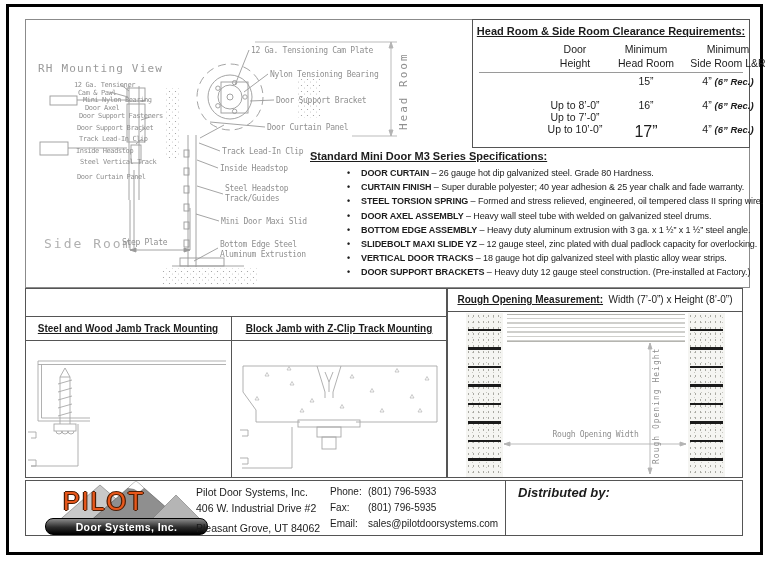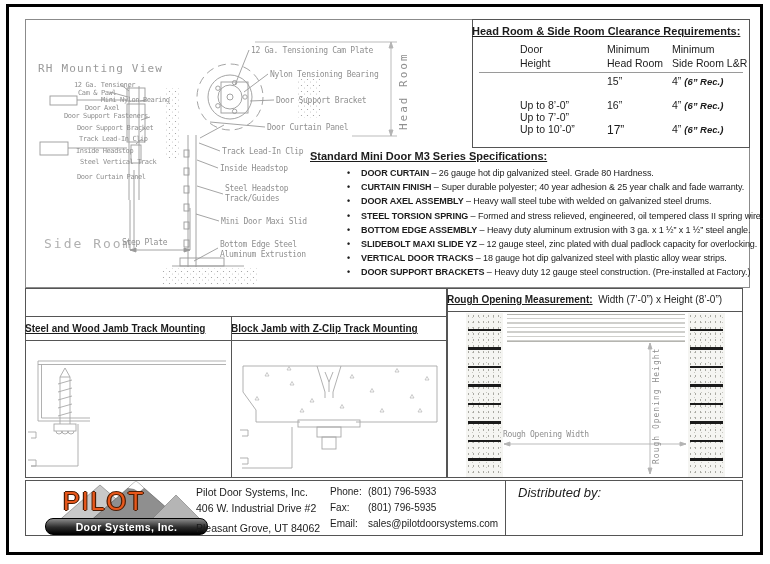--- a/index.html
+++ b/index.html
@@ -8,21 +8,21 @@
   .abs{position:absolute;}
   .bx{position:absolute;border:1px solid #707070;box-sizing:border-box;background:transparent;}
   .doc{position:absolute;font-family:"Liberation Sans",sans-serif;color:#1c1c1c;white-space:nowrap;}
   .cad{position:absolute;font-family:"DejaVu Sans Mono",monospace;color:#8f8f8f;white-space:nowrap;}
   .cadw{position:absolute;font-family:"DejaVu Sans Mono",monospace;color:#8f8f8f;white-space:normal;line-height:1.25;}
   .s7{font-size:7px;letter-spacing:-0.4px;}
   .s8{font-size:8px;letter-spacing:-0.3px;}
   .b{font-weight:bold;}
   .i{font-style:italic;}
   .u{text-decoration:underline;}
-  .ctr{text-align:left;}
+  .ctr{text-align:center;}
   .vtext{position:absolute;writing-mode:vertical-rl;transform:rotate(180deg);
          font-family:"DejaVu Sans Mono",monospace;color:#8f8f8f;text-align:center;}
   .bullet-item{position:relative;padding-left:16px;font-size:9px;letter-spacing:-0.1px;
                line-height:14.2px;white-space:nowrap;color:#1c1c1c;}
   .bullet-item:before{content:"•";position:absolute;left:2px;font-weight:bold;}
   .pillar{position:absolute;background-color:#f5f5f2;
     background-image:radial-gradient(#a9a9a2 0.7px,transparent 0.9px),radial-gradient(#c6c6bf 0.6px,transparent 0.8px);
     background-size:5px 6px,7px 5px;background-position:0 0,3px 2px;}
   .bars{position:absolute;left:2px;right:2px;top:0;bottom:0;
     background:repeating-linear-gradient(180deg,transparent 0 16px,#1a1a1a 16px 18.5px);}
@@ -123,23 +123,23 @@
       <line x1="352" y1="136" x2="397" y2="136"></line>
       <line x1="391" y1="42" x2="391" y2="136"></line>
       <polygon points="391,42 389,48 393,48" fill="#b3b3b3"></polygon>
       <polygon points="391,136 389,130 393,130" fill="#b3b3b3"></polygon>
     </g>
   </svg>
 
   <span class="cad" style="left:38px;top:62px;font-size:11px;letter-spacing:1.2px;color:#9a9a9a;">RH Mounting View</span>
   <span class="cad s7" style="left:74px;top:81px;">12 Ga. Tensioner</span>
   <span class="cad s7" style="left:78px;top:88.5px;">Cam &amp; Pawl</span>
-  <span class="cad s7" style="left:83px;top:95.5px;margin-left:18px;">Mini Nylon Bearing</span>
+  <span class="cad s7" style="left:83px;top:95.5px;">Mini Nylon Bearing</span>
   <span class="cad s7" style="left:85px;top:103.5px;">Door Axel</span>
-  <span class="cad s7" style="left:64px;top:111.5px;">Door Support Fasteners</span>
+  <span class="cad s7" style="left:79px;top:111.5px;">Door Support Fasteners</span>
   <span class="cad s7" style="left:77px;top:123.5px;">Door Support Bracket</span>
   <span class="cad s7" style="left:79px;top:135px;">Track Lead-In Clip</span>
   <span class="cad s7" style="left:76px;top:146.5px;">Inside Headstop</span>
   <span class="cad s7" style="left:80px;top:157.5px;">Steel Vertical Track</span>
   <span class="cad s7" style="left:77px;top:172.5px;">Door Curtain Panel</span>
   <span class="cad" style="left:44px;top:236px;font-size:13px;letter-spacing:2px;color:#b0b0b0;">Side Room</span>
   <span class="cad s8" style="left:122px;top:238px;">Step Plate</span>
 
   <span class="cad s8" style="left:251px;top:46px;">12 Ga. Tensioning Cam Plate</span>
   <span class="cad s8" style="left:270px;top:70px;">Nylon Tensioning Bearing</span>
@@ -173,31 +173,31 @@
   <div class="doc ctr" style="left:607px;top:75px;width:78px;font-size:10.5px;">15”</div>
   <div class="doc ctr" style="left:672px;top:75px;width:112px;font-size:10.5px;">
     <span>4”</span> <span class="b i" style="font-size:9.5px;">(6” Rec.)</span>
   </div>
   <div class="doc ctr" style="left:520px;top:99px;width:110px;font-size:10.5px;">Up to 8’-0”</div>
   <div class="doc ctr" style="left:607px;top:99px;width:78px;font-size:10.5px;">16”</div>
   <div class="doc ctr" style="left:672px;top:99px;width:112px;font-size:10.5px;">
     <span>4”</span> <span class="b i" style="font-size:9.5px;">(6” Rec.)</span>
   </div>
   <div class="doc ctr" style="left:520px;top:123px;width:110px;font-size:10.5px;">Up to 10’-0”</div>
-  <div class="doc ctr" style="left:607px;top:123px;width:78px;font-size:12px;">17”</div>
+  <div class="doc ctr" style="left:607px;top:123px;width:78px;font-size:16px;">17”</div>
   <div class="doc ctr" style="left:672px;top:123px;width:112px;font-size:10.5px;">
     <span>4”</span> <span class="b i" style="font-size:9.5px;">(6” Rec.)</span>
   </div>
 
   <div class="doc b u" style="left:310px;top:150px;font-size:11px;">Standard Mini Door M3 Series Specifications:</div>
   <div class="abs" style="left:345px;top:166px;width:405px;">
     <div class="bullet-item"><span class="b">DOOR CURTAIN</span> <span>– 26 gauge hot dip galvanized steel. Grade 80 Hardness.</span></div>
     <div class="bullet-item"><span class="b">CURTAIN FINISH</span> <span>– Super durable polyester; 40 year adhesion &amp; 25 year chalk and fade warranty.</span></div>
+    <div class="bullet-item"><span class="b">STEEL TORSION SPRING</span> <span>– Formed and stress relieved, engineered, oil tempered class II spring wire.</span></div>
     <div class="bullet-item"><span class="b">DOOR AXEL ASSEMBLY</span> <span>– Heavy wall steel tube with welded on galvanized steel drums.</span></div>
-    <div class="bullet-item"><span class="b">STEEL TORSION SPRING</span> <span>– Formed and stress relieved, engineered, oil tempered class II spring wire.</span></div>
     <div class="bullet-item"><span class="b">BOTTOM EDGE ASSEMBLY</span> <span>– Heavy duty aluminum extrusion with 3 ga. x 1 ½” x 1 ½” steel angle.</span></div>
     <div class="bullet-item"><span class="b">SLIDEBOLT MAXI SLIDE YZ</span> <span>– 12 gauge steel, zinc plated with dual padlock capacity for overlocking.</span></div>
     <div class="bullet-item"><span class="b">VERTICAL DOOR TRACKS</span> <span>– 18 gauge hot dip galvanized steel with plastic alloy wear strips.</span></div>
     <div class="bullet-item"><span class="b">DOOR SUPPORT BRACKETS</span> <span>– Heavy duty 12 gauge steel construction. (Pre-installed at Factory.)</span></div>
   </div>
 
   <div class="bx" style="left:25px;top:288px;width:422px;height:190px;border-color:#555;"></div>
   <div class="abs" style="left:25px;top:316px;width:422px;border-top:1px solid #555;"></div>
   <div class="doc b u ctr" style="left:25px;top:323px;width:206px;font-size:10px;">Steel and Wood Jamb Track Mounting</div>
   <div class="doc b u ctr" style="left:231px;top:323px;width:216px;font-size:10px;">Block Jamb with Z-Clip Track Mounting</div>
@@ -317,15 +317,15 @@
   <div class="doc" style="left:196px;top:502px;font-size:10.5px;">406 W. Industrial Drive #2</div>
   <div class="doc" style="left:196px;top:522px;font-size:10.5px;">Pleasant Grove, UT 84062</div>
 
   <div class="doc" style="left:330px;top:486px;font-size:10px;">Phone:</div>
   <div class="doc" style="left:368px;top:486px;font-size:10px;">(801) 796-5933</div>
   <div class="doc" style="left:330px;top:502px;font-size:10px;">Fax:</div>
   <div class="doc" style="left:368px;top:502px;font-size:10px;">(801) 796-5935</div>
   <div class="doc" style="left:330px;top:518px;font-size:10px;">Email:</div>
   <div class="doc" style="left:368px;top:518px;font-size:10px;">sales@pilotdoorsystems.com</div>
 
-  <div class="doc i" style="left:518px;top:485px;font-size:13px;font-weight:400;">Distributed by:</div>
+  <div class="doc i" style="left:518px;top:485px;font-size:13px;font-weight:700;">Distributed by:</div>
 
 </div>
 
 </body></html>

